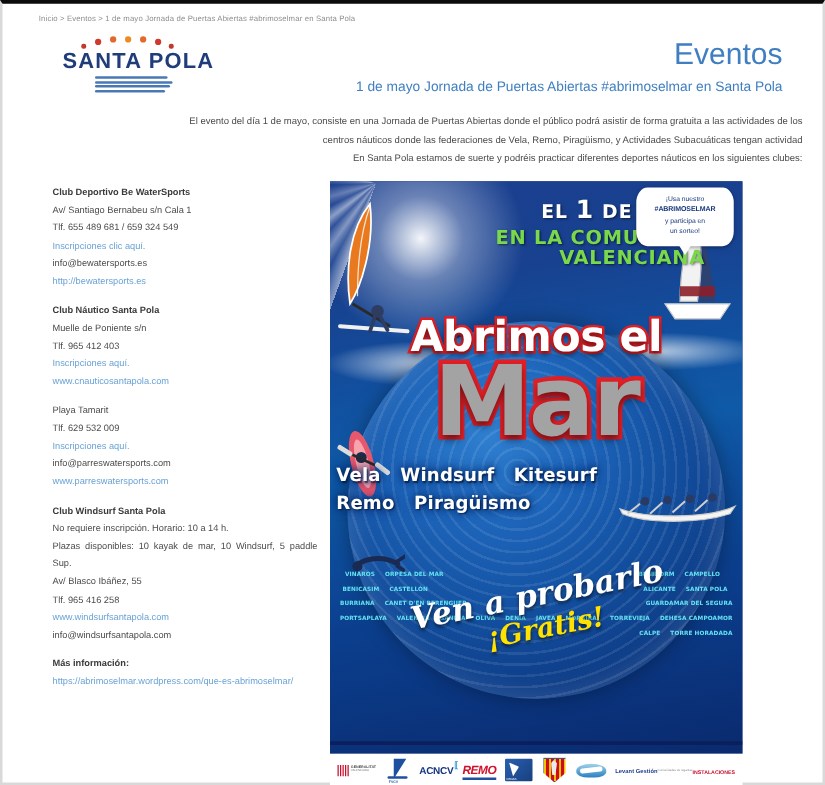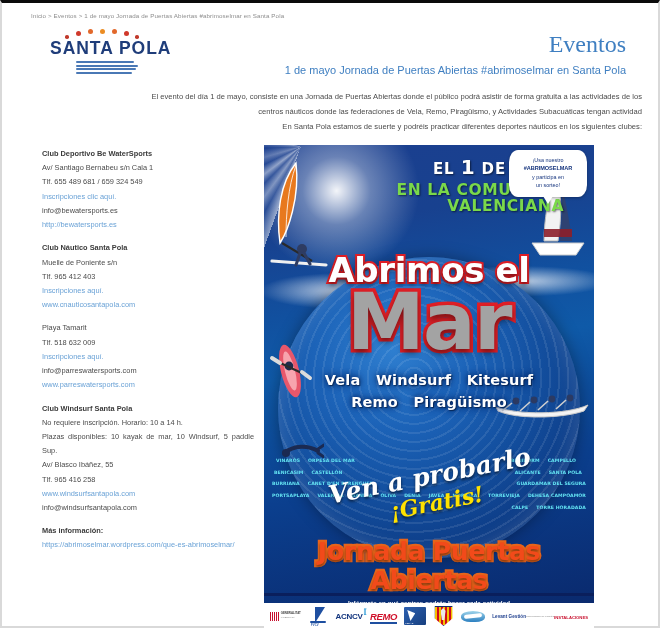--- a/index.html
+++ b/index.html
@@ -49,21 +49,21 @@
     display: block; height: 2px; background: #4a78b5; margin-bottom: 1.6px;
     border-radius: 1px;
   }
   .brand-waves span:nth-child(1){ width: 58px; }
   .brand-waves span:nth-child(2){ width: 62px; }
   .brand-waves span:nth-child(3){ width: 60px; }
   .brand-waves span:nth-child(4){ width: 56px; }
 
   
   .page-head { position: absolute; right: 32px; top: 28px; text-align: right; }
-  .page-title { font-size: 24px; color: #3f7fc1; font-weight: normal; line-height: 1.1; font-family: Liberation Serif, serif; }
+  .page-title { font-size: 24px; color: #3f7fc1; font-weight: normal; line-height: 1.1; }
   .page-sub   { font-size: 11px; color: #3f7fc1; margin-top: 7px; white-space: nowrap; }
 
   
   .intro {
     position: absolute; left: 38px; top: 87px; width: 602px;
     font-size: 7.6px; color: #4b4b4b; line-height: 1.95;
   }
   .intro p { margin: 0; text-align: right; }
 
   
@@ -171,21 +171,21 @@
   .mar {
     position: absolute; left: 0; top: 140px; width: 330px; text-align: center;
     font-family: "DejaVu Sans", sans-serif; font-weight: bold;
     font-size: 78px; color: #a3a3a3; line-height: .95; letter-spacing: -.02em;
     -webkit-text-stroke: 7px #e11f26; paint-order: stroke fill;
     text-shadow: 0 4px 6px rgba(0,0,0,.45);
   }
 
   
   .sports {
-    position: absolute; left: 0; top: 224px; width: 330px; text-align: center;
+    position: absolute; left: 0; top: 224px; width: 330px; text-align: left;
     font-family: "DejaVu Sans", sans-serif; font-weight: bold; color: #ffffff;
   }
   .sports .row { line-height: 1.38; }
   .sports .row span {
     display: inline-block; margin: 0 5px; font-size: 14.5px;
     letter-spacing: .01em;
     text-shadow: 0 0 5px #062a6b, 0 0 9px #062a6b, 1px 1px 1px rgba(0,0,0,.6);
   }
   .sports .row.r3 span { font-size: 15px; }
 
@@ -351,21 +351,21 @@
     <div class="club">
       <div class="club-name line">Club Náutico Santa Pola</div>
       <div class="line">Muelle de Poniente s/n</div>
       <div class="line">Tlf. 965 412 403</div>
       <div class="line lnk">Inscripciones aquí.</div>
       <div class="line lnk">www.cnauticosantapola.com</div>
     </div>
 
     <div class="club">
       <div class="line">Playa Tamarit</div>
-      <div class="line">Tlf. 518 632 009</div>
+      <div class="line">Tlf. 629 532 009</div>
       <div class="line lnk">Inscripciones aquí.</div>
       <div class="line">info@parreswatersports.com</div>
       <div class="line lnk">www.parreswatersports.com</div>
     </div>
 
     <div class="club">
       <div class="club-name line">Club Windsurf Santa Pola</div>
       <div class="line">No requiere inscripción. Horario: 10 a 14 h.</div>
       <div class="line wrap">Plazas disponibles: 10 kayak de mar, 10 Windsurf, 5 paddle Sup.</div>
       <div class="line">Av/ Blasco Ibáñez, 55</div>
@@ -492,25 +492,20 @@
         <div class="crow">
           <em>CALPE</em><em>TORRE HORADADA</em>
         </div>
       </div>
     </div>
 
     <div class="ven">
       <span class="v1">Ven a probarlo</span><span class="v2">¡Gratis!</span>
     </div>
 
-    <div class="jornada">
-      <div class="big">Jornada Puertas Abiertas</div>
-      <div class="l1">Infórmate en qué centros podrás hacer cada actividad</div>
-
-    </div>
 
     <div class="poster-divider"></div>
   </div>
 
   <div class="sponsors">
     <div class="sp sp-gv">
       <div class="bars">
         <i></i>
           <i></i>
           <i></i>

